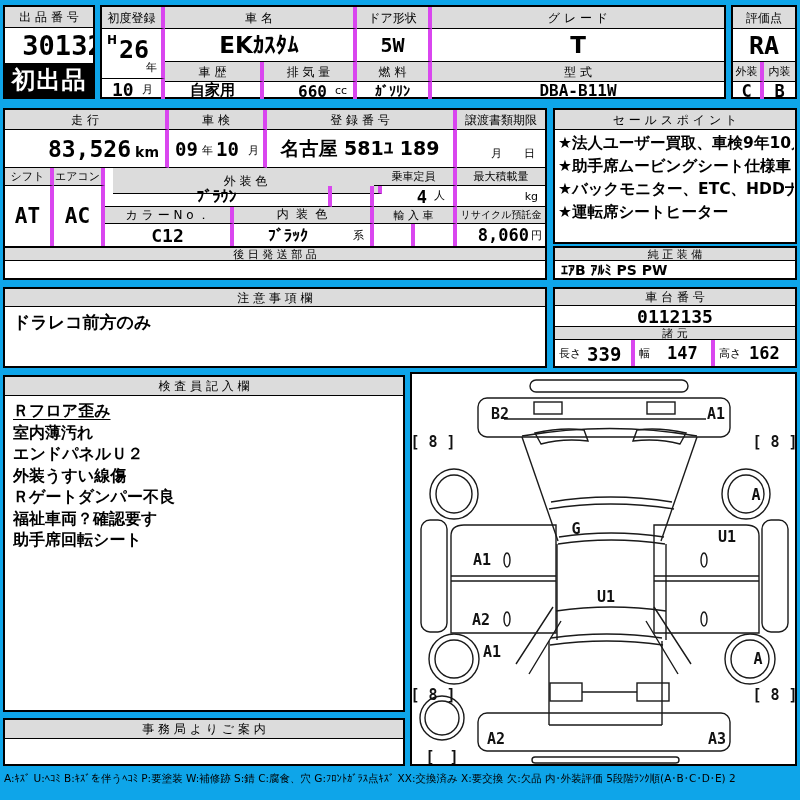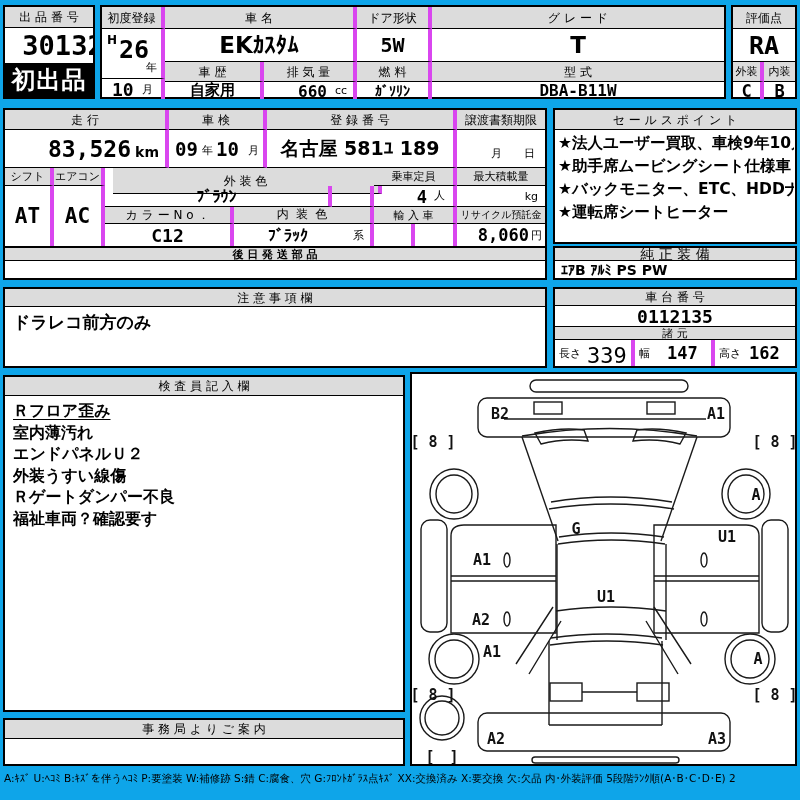--- a/index.html
+++ b/index.html
@@ -3,21 +3,21 @@
 <meta charset="utf-8">
 <style>
   html,body{margin:0;padding:0;background:#fff;}
   body{font-family:"DejaVu Sans","Liberation Sans",sans-serif;color:#000;}
   #sheet{position:relative;width:800px;height:800px;background:#0ea5e9;overflow:hidden;}
   .box{position:absolute;box-sizing:border-box;border:2px solid #000;background:#fff;}
   .cell{position:absolute;box-sizing:border-box;overflow:hidden;}
   .hdr{background:#dcdcdc;font-size:12px;line-height:1;display:flex;align-items:center;justify-content:center;}
   .br{border-right:4px solid #d946ef;}
   .bb{border-bottom:1px solid #000;}
-  .bt2{border-top:2px solid #000;font-weight:bold;}
+  .bt2{border-top:2px solid #000;}
   .val{display:flex;align-items:center;justify-content:center;font-weight:bold;}
   .num{font-family:"DejaVu Sans Mono","Liberation Mono",monospace;}
   .small{font-size:11px;font-weight:normal;}
   .underline{text-decoration:underline;text-underline-offset:3px;}
   .diagram-label{font-family:"DejaVu Sans Mono","Liberation Mono",monospace;font-weight:bold;font-size:15px;fill:#111;}
   svg{display:block;}
   .salespt{font-size:15.5px;font-weight:bold;line-height:23px;white-space:nowrap;}
 </style>
 </head>
 <body>
@@ -138,56 +138,57 @@
     <div class="cell hdr bb" style="left:0;top:0;width:240px;height:20px;">セ ー ル ス ポ イ ン ト</div>
     <div class="cell" style="left:3px;top:22px;width:236px;height:108px;">
       <div class="salespt">★法人ユーザー買取、車検9年10月</div>
       <div class="salespt">★助手席ムービングシート仕様車</div>
       <div class="salespt">★バックモニター、ETC、HDDナビ</div>
       <div class="salespt">★運転席シートヒーター</div>
     </div>
   </div>
 
   <div class="box" style="left:553px;top:246px;width:244px;height:34px;">
-    <div class="cell hdr bb" style="left:0;top:0;width:240px;height:13px;font-size:14px;">純 正 装 備</div>
+    <div class="cell hdr bb" style="left:0;top:0;width:240px;height:13px;font-size:11px;">純 正 装 備</div>
     <div class="cell" style="left:6px;top:14px;width:234px;height:16px;font-size:14px;font-weight:bold;">ｴｱB ｱﾙﾐ PS PW</div>
   </div>
 
   <div class="box" style="left:3px;top:287px;width:544px;height:81px;">
     <div class="cell hdr bb" style="left:0;top:0;width:540px;height:18px;">注 意 事 項 欄</div>
     <div class="cell" style="left:8px;top:22px;width:530px;height:55px;font-size:17px;font-weight:bold;">ドラレコ前方のみ</div>
   </div>
 
   <div class="box" style="left:553px;top:287px;width:244px;height:81px;">
     <div class="cell hdr bb" style="left:0;top:0;width:240px;height:17px;">車 台 番 号</div>
     <div class="cell val num" style="left:0;top:17px;width:240px;height:20px;font-size:18px;">0112135</div>
     <div class="cell hdr bb" style="left:0;top:37px;width:240px;height:14px;font-size:11px;border-top:1px solid #000;text-align:right;">諸 元</div>
     <div class="cell br" style="left:0;top:51px;width:80px;height:26px;">
       <span class="small" style="position:absolute;left:4px;bottom:5px;">長さ</span>
-      <span class="num" style="position:absolute;left:32px;top:3px;font-size:22px;font-weight:normal;">339</span>
+      <span class="num" style="position:absolute;left:32px;top:3px;font-size:19px;font-weight:bold;">339</span>
     </div>
     <div class="cell br" style="left:80px;top:51px;width:80px;height:26px;">
       <span class="small" style="position:absolute;left:4px;bottom:5px;">幅</span>
       <span class="num" style="position:absolute;left:32px;top:3px;font-size:17px;font-weight:bold;">147</span>
     </div>
     <div class="cell" style="left:160px;top:51px;width:80px;height:26px;">
       <span class="small" style="position:absolute;left:4px;bottom:5px;">高さ</span>
       <span class="num" style="position:absolute;left:34px;top:3px;font-size:17px;font-weight:bold;">162</span>
     </div>
   </div>
 
   <div class="box" style="left:3px;top:375px;width:402px;height:337px;">
     <div class="cell hdr bb" style="left:0;top:0;width:398px;height:19px;">検 査 員 記 入 欄</div>
     <div class="cell" style="left:8px;top:23px;width:384px;height:306px;font-size:16px;font-weight:bold;line-height:21.5px;">
       <div class="underline">Ｒフロア歪み</div>
       <div>室内薄汚れ</div>
       <div>エンドパネルＵ２</div>
       <div>外装うすい線傷</div>
       <div>Ｒゲートダンパー不良</div>
       <div>福祉車両？確認要す</div>
+      <div>助手席回転シート</div>
     </div>
   </div>
 
   <div class="box" style="left:3px;top:718px;width:402px;height:48px;">
     <div class="cell hdr bb" style="left:0;top:0;width:398px;height:19px;">事 務 局 よ り ご 案 内</div>
     <div class="cell" style="left:0;top:19px;width:398px;height:25px;"></div>
   </div>
 
   <div class="box" style="left:410px;top:372px;width:387px;height:394px;">
     <svg width="383" height="390" viewBox="0 0 383 390">

